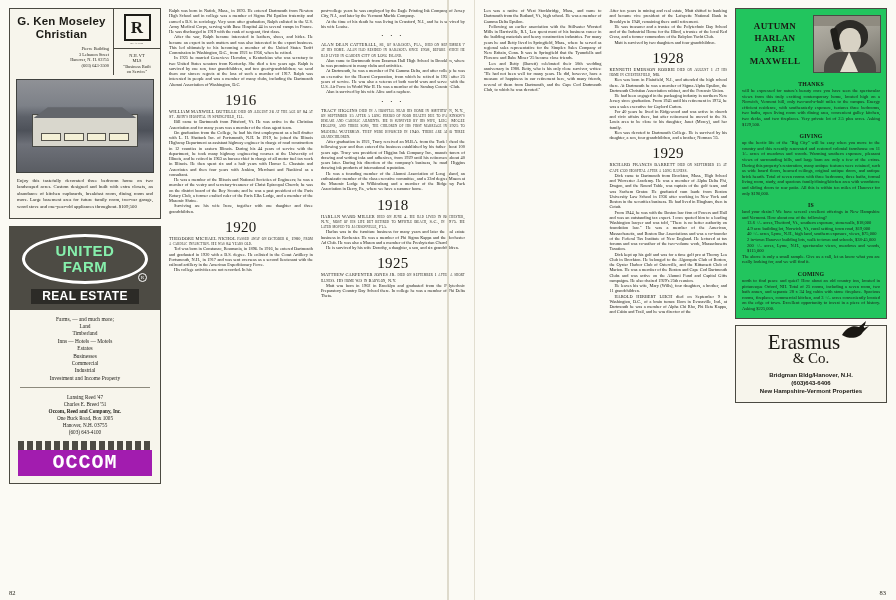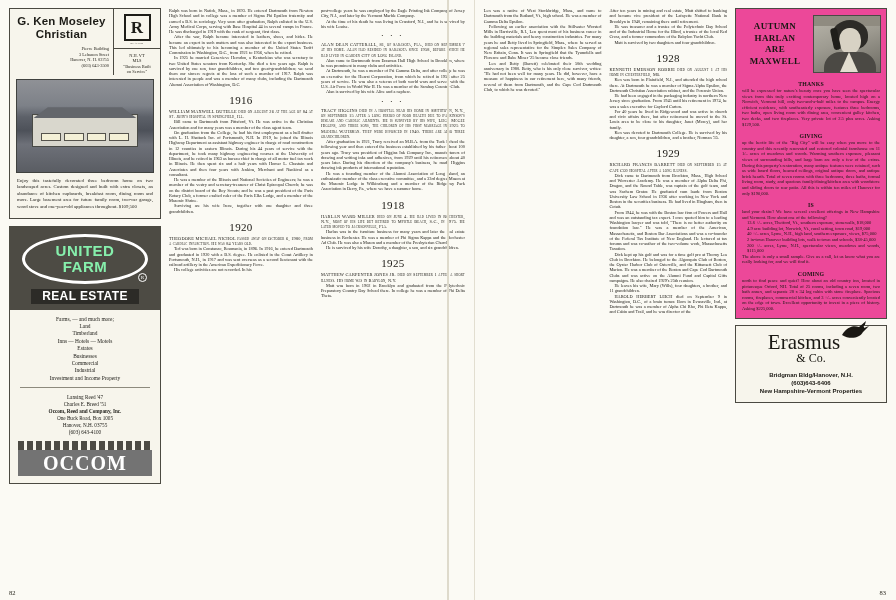--- a/index.html
+++ b/index.html
@@ -23,21 +23,21 @@
   
   .txt{
     font-family:"Liberation Serif", serif;
     font-size:4.35px;line-height:5.25px;text-align:justify;
     color:#1a1813;hyphens:auto;-webkit-hyphens:auto;
     margin:0 0 0 0;
   }
   .txt p{margin:0;text-indent:5px;}
   .txt p.first{text-indent:0;}
   .year{
-    text-align:center;font-size:11px;line-height:12px;
+    text-align:center;font-size:15px;line-height:12px;
     font-family:"Liberation Serif", serif;
     margin:7px 0 3px 0;letter-spacing:.3px;color:#1a1813;
   }
   .sc{font-variant:small-caps;letter-spacing:.2px;}
   .dots{text-align:center;letter-spacing:3px;font-size:5px;line-height:7px;margin:3px 0;color:#3a372d;}
   .rule{height:1px;background:#8d8a7d;margin:5px 0;}
 
   
   .ad{border:1px solid #4b4a42;background:#f7f5ec;margin-bottom:7px;box-sizing:border-box;}
 
@@ -92,28 +92,28 @@
   .uf-re{
     margin:5px auto 0 auto;width:108px;background:#2c2b27;color:#fff;
     font-family:"Liberation Sans", sans-serif;font-weight:bold;font-size:12px;line-height:15px;
     letter-spacing:.4px;
   }
   .uf-reg{position:absolute;right:13px;bottom:28px;color:#fff;font-size:5px;
     border:1px solid #fff;border-radius:50%;width:7px;height:7px;line-height:7px;text-align:center;}
   .uf-list{text-align:center;font-size:5.4px;line-height:7.4px;padding:6px 4px 5px 4px;color:#1c1b16;}
   .uf-names{text-align:center;font-size:5.2px;line-height:7px;padding:2px 4px 5px 4px;color:#1c1b16;}
   .occom{
-    background:#737373;color:#fff;font-family:Liberation Serif, serif;font-weight:bold;
+    background:#a21caf;color:#fff;font-family:Liberation Mono, monospace;font-weight:bold;
     font-size:20px;line-height:26px;text-align:center;letter-spacing:1px;margin:0 8px 7px 8px;
     position:relative;
   }
   .occom .teeth{height:9px;background:repeating-linear-gradient(90deg,#4d4b44 0 6px,#f7f5ec 6px 9px);}
 
   
-  .autumn{border:1px solid #4b4a42;background:#ec4899;box-sizing:border-box;}
+  .autumn{border:1px solid #4b4a42;background:#22c55e;box-sizing:border-box;}
   .autumn-top{display:flex;align-items:center;padding:6px 5px 2px 5px;gap:4px;}
   .autumn-title{
     flex:1;text-align:center;font-family:"Liberation Serif", serif;font-weight:bold;
     font-size:9px;line-height:11.5px;letter-spacing:.3px;color:#1a1813;
   }
   .photo-person{
     width:66px;height:56px;border:1px solid #4a4b46;position:relative;overflow:hidden;
     background:linear-gradient(160deg,#b9b6ab 0%,#9d9a90 45%,#6e6c64 100%);
   }
   .photo-person .hair{position:absolute;left:18px;top:4px;width:36px;height:30px;background:#2d2b27;border-radius:50% 50% 42% 42%;}
@@ -125,21 +125,21 @@
 
   .rp-head{text-align:center;font-weight:bold;font-size:5.8px;line-height:8px;margin-top:5px;letter-spacing:.2px;}
   .rp-txt{font-size:4.5px;line-height:5.6px;text-align:justify;padding:0 6px;color:#1c1b16;}
   .rp-txt p{margin:0;}
   .rp-txt p.ind{padding-left:5px;text-indent:0;}
   .redpath-box{border:1px solid #4b4a42;background:#f7f5ec;margin-top:6px;padding:6px 5px 7px 5px;text-align:center;box-sizing:border-box;}
   .redpath-name{
     font-family:"Liberation Serif", serif;font-size:21px;line-height:21px;color:#1a1813;
     position:relative;display:inline-block;padding-right:14px;
   }
-  .redpath-co{font-family:"Liberation Serif", serif;font-size:12px;line-height:15px;margin-top:-2px;}
+  .redpath-co{font-family:"Liberation Serif", serif;font-size:15px;line-height:15px;margin-top:-2px;}
   .duck{position:absolute;right:-16px;top:-13px;width:30px;height:24px;}
   .redpath-addr{font-family:"Liberation Sans", sans-serif;font-weight:bold;font-size:6px;line-height:8px;margin-top:5px;color:#1a1813;}
 
   .pagenum{position:absolute;bottom:4px;font-family:"Liberation Serif", serif;font-size:6.5px;color:#2a281f;}
   .pagenum.l{left:9px;}
   .pagenum.r{right:10px;}
 </style>
 </head>
 <body>
 

